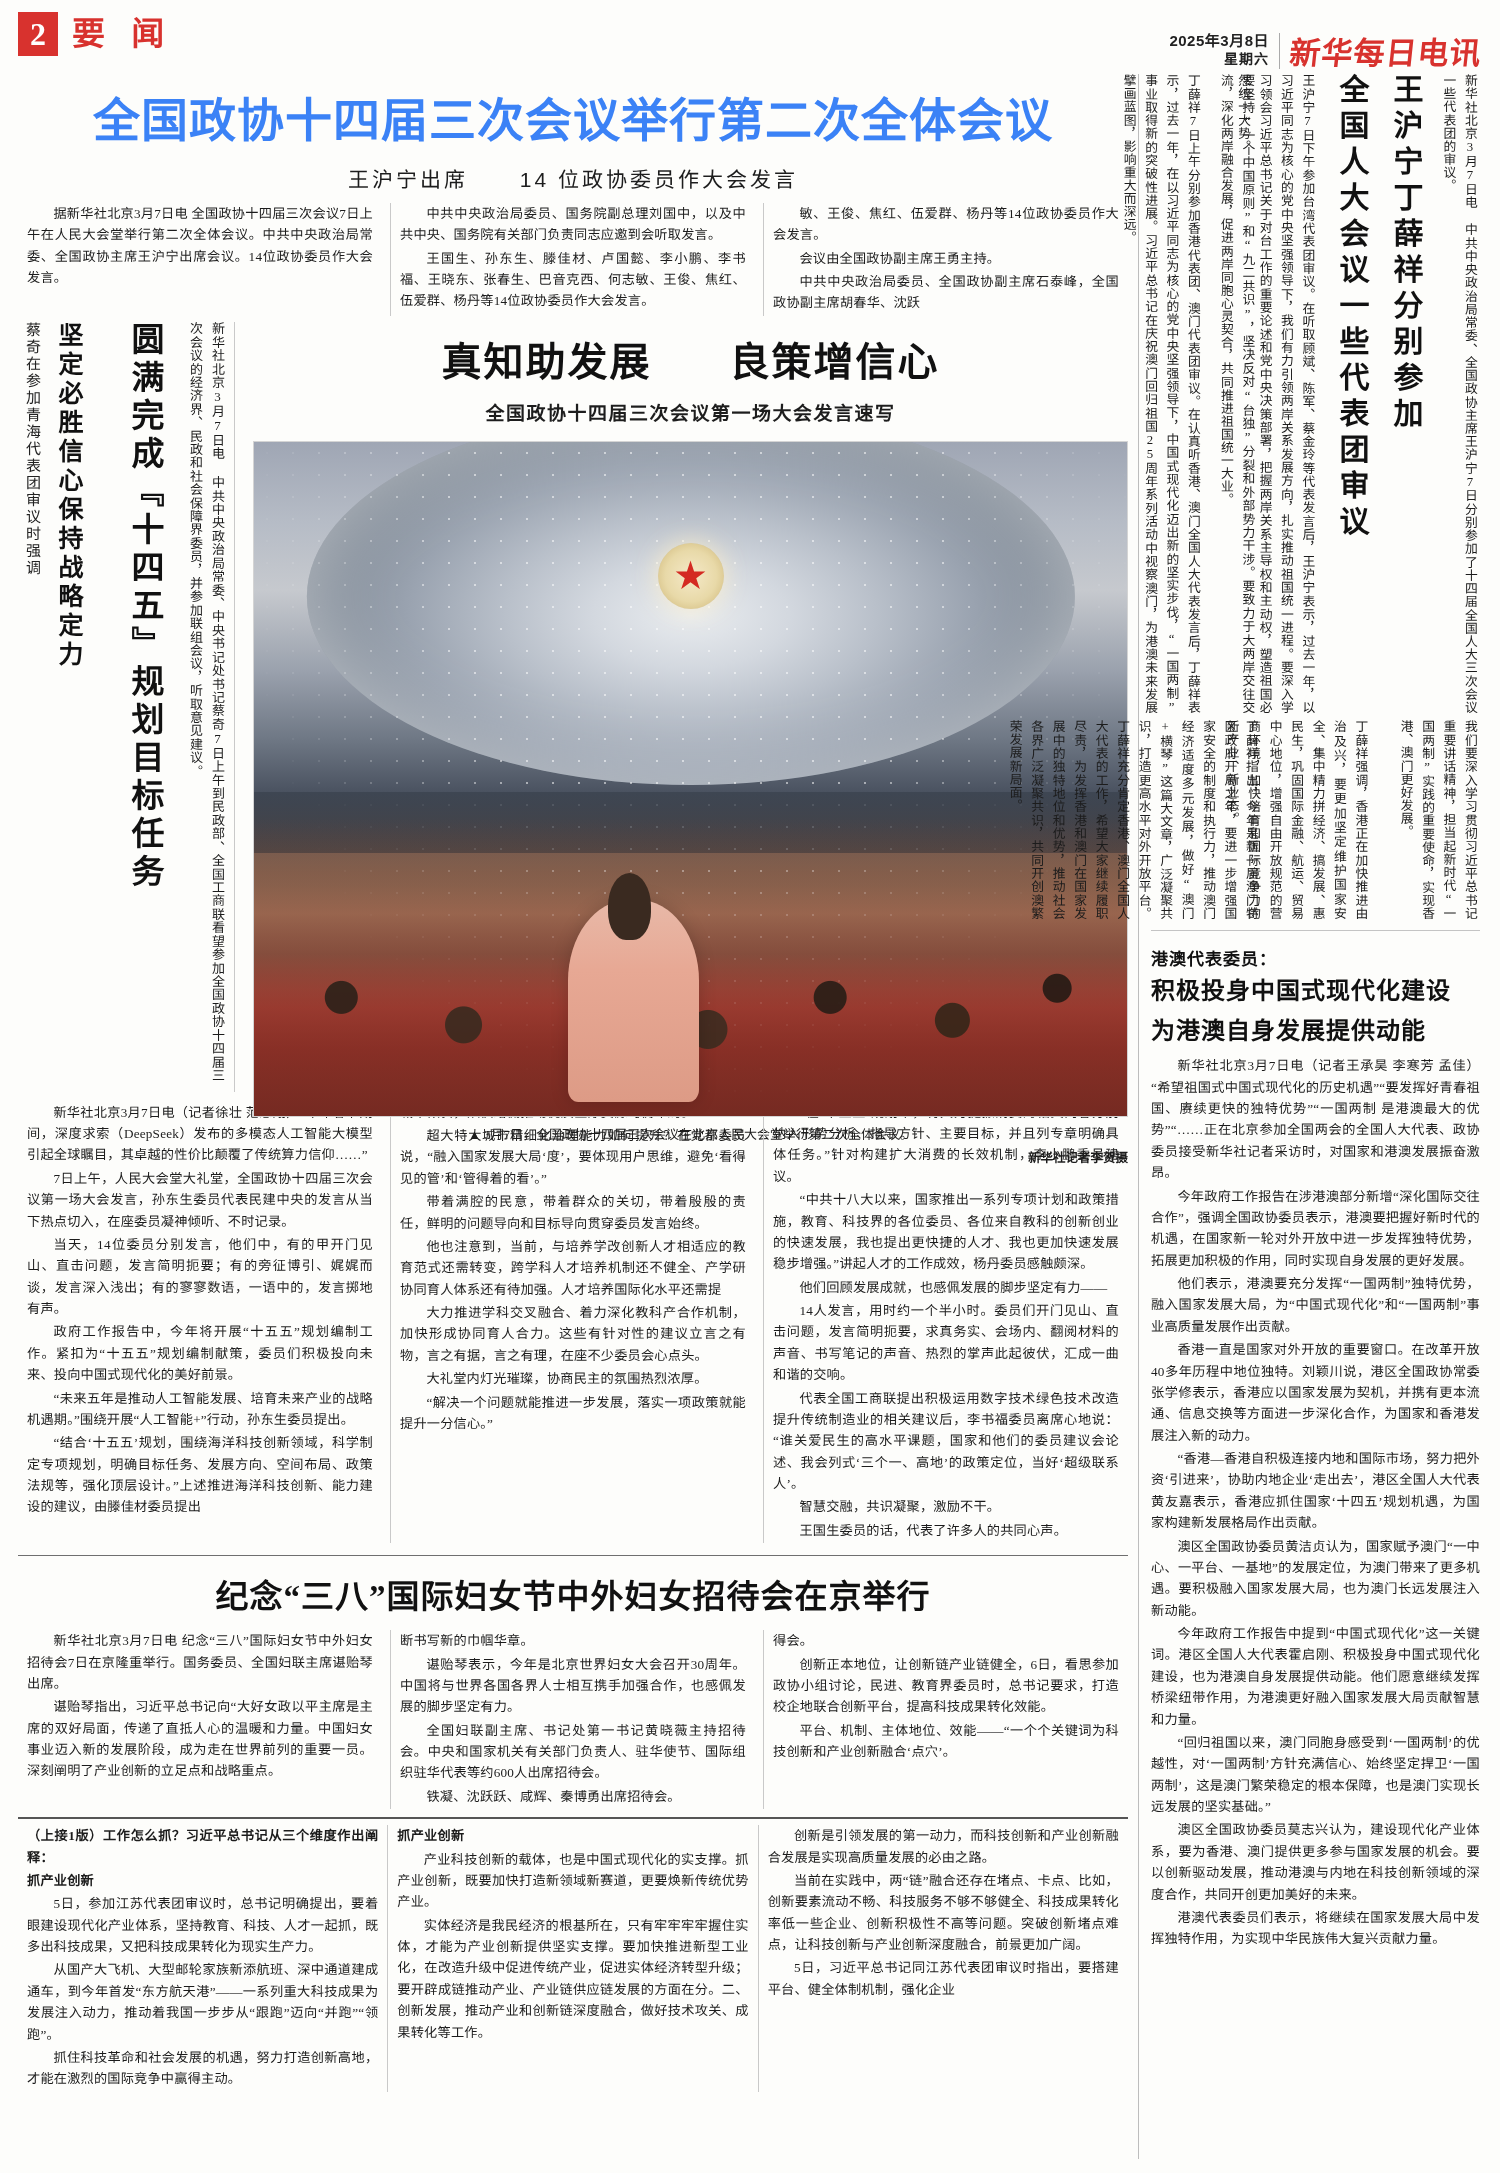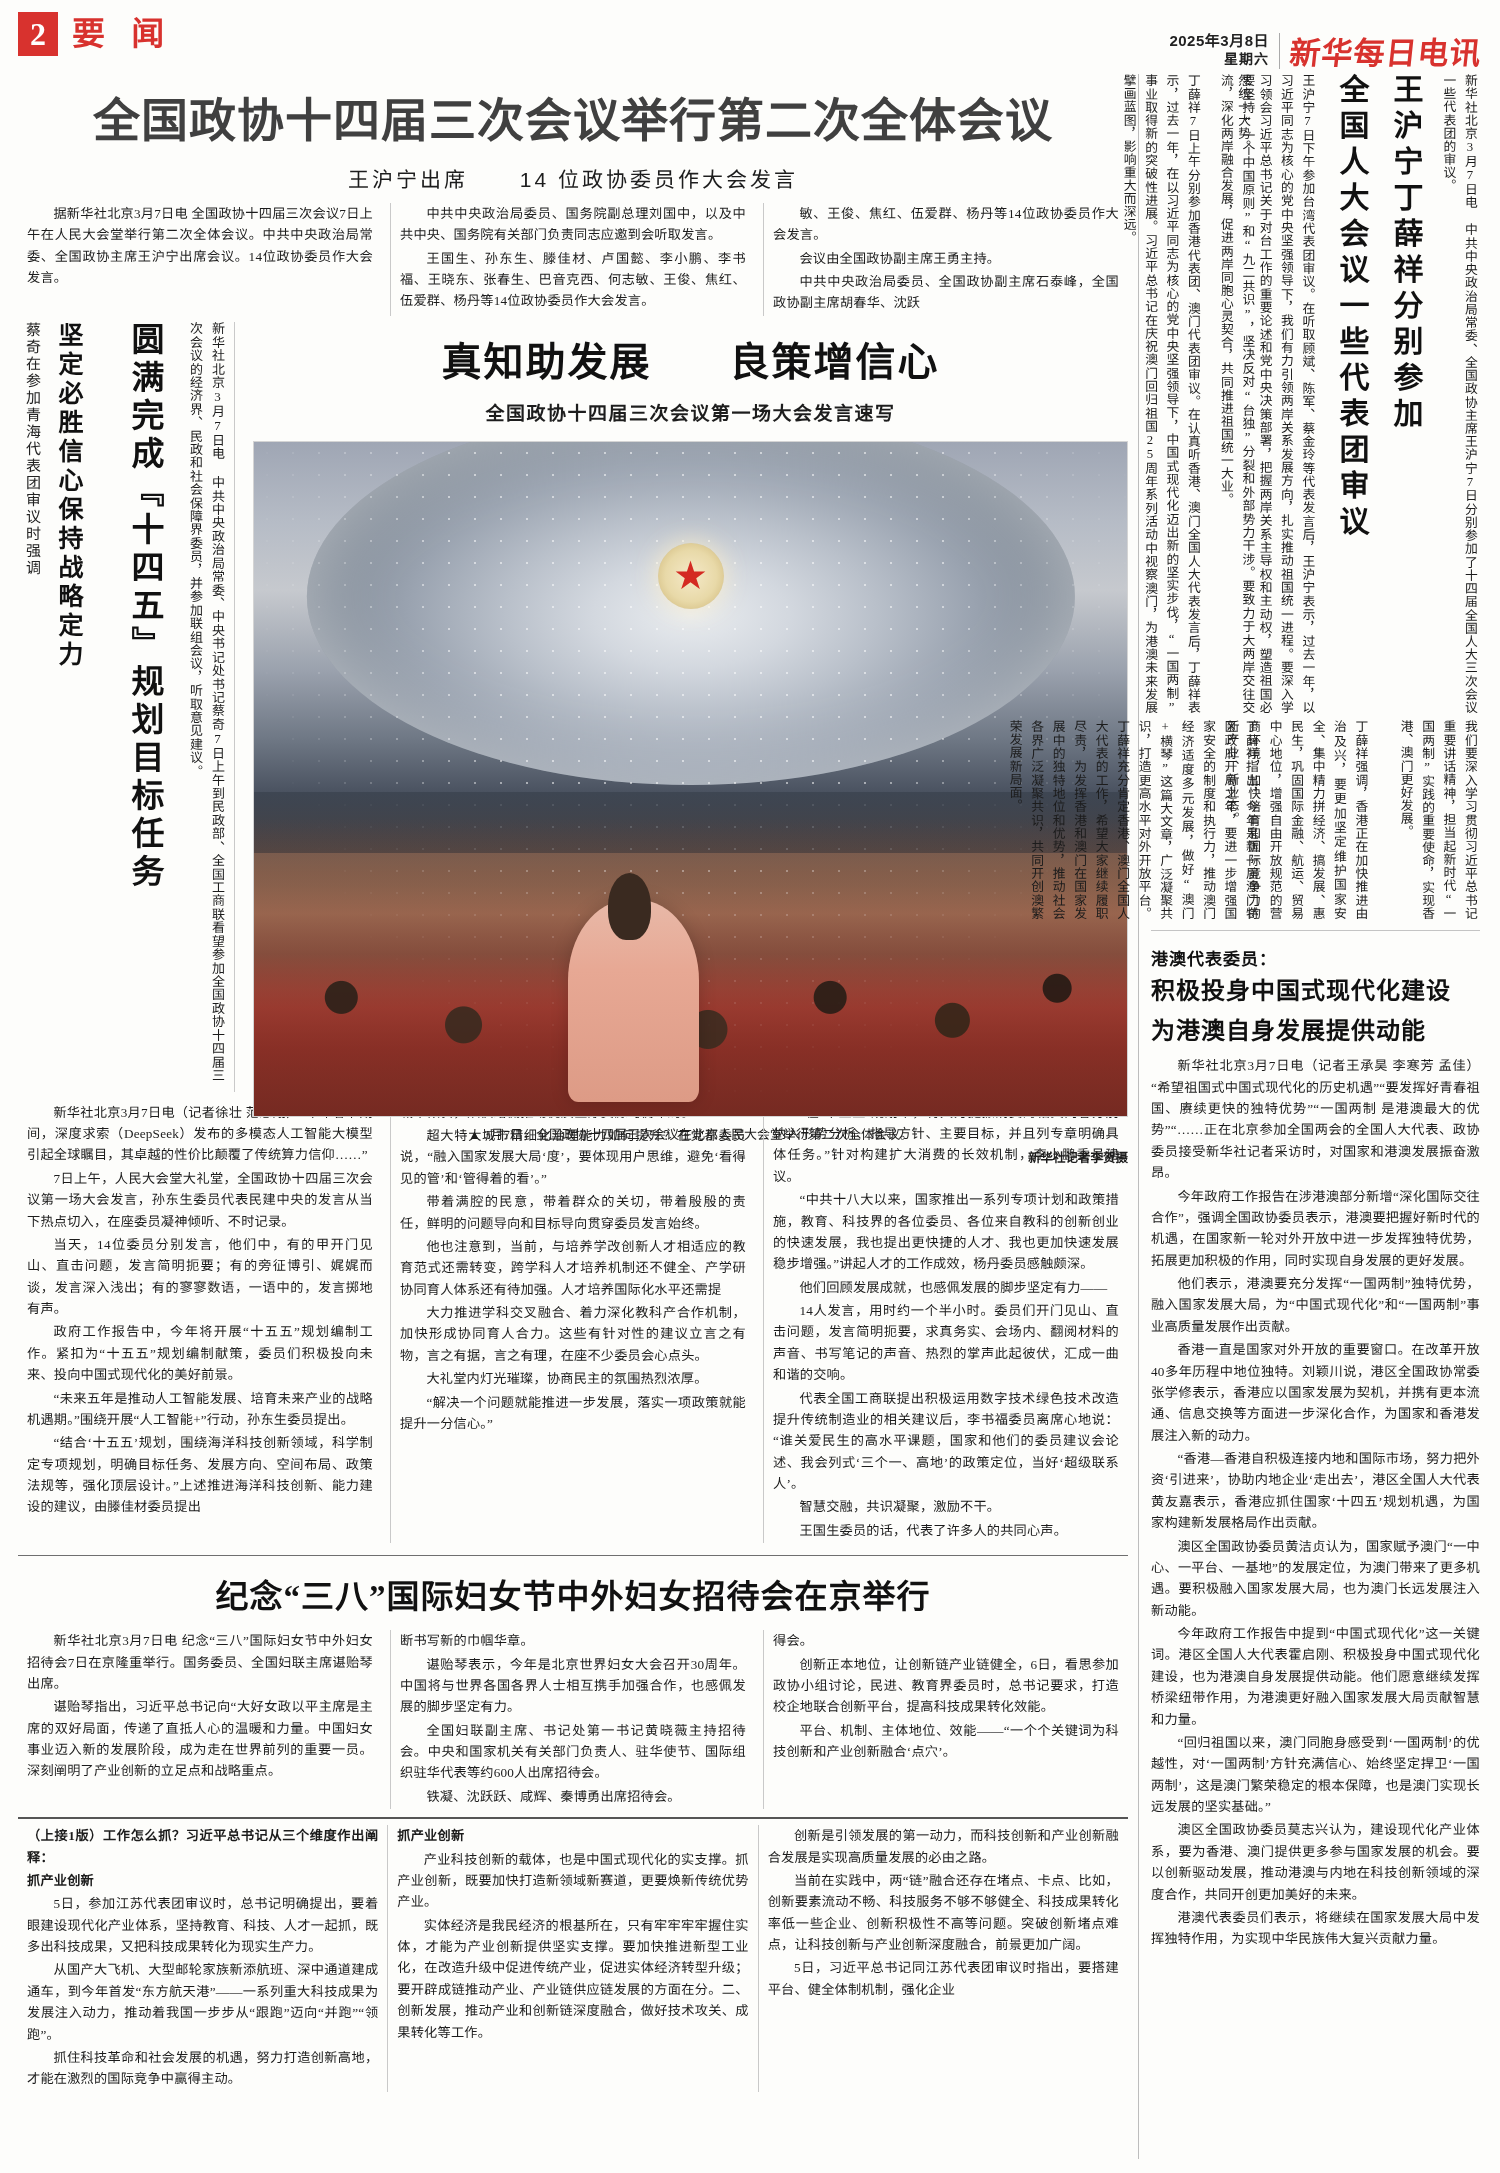--- a/index.html
+++ b/index.html
@@ -42,21 +42,21 @@
 
   
   .body-grid { display:flex; gap:0; margin-top:6px; height:2085px; }
   .col-main { width:1120px; padding-right:10px; position:relative; }
   .col-right { width:342px; border-left:1px solid #bdbdbd; padding-left:12px; position:relative; }
 
   
   .lead-hl {
     font-family:"Liberation Serif","DejaVu Serif",serif;
     font-weight:bold; font-size:47px; line-height:1.08; letter-spacing:1px;
-    text-align:center; color:#404040; margin:22px 0 0 0; white-space:nowrap;
+    text-align:center; color:#3b82f6; margin:22px 0 0 0; white-space:nowrap;
   }
   .lead-sub {
     font-family:"Liberation Sans","DejaVu Sans",sans-serif;
     font-size:21px; letter-spacing:3px; text-align:center;
     margin:16px 0 4px 0; color:#1d1d1d;
   }
   .lead-sub .gap { display:inline-block; width:34px; }
 
   
   .cols3 { display:flex; gap:8px; margin-top:10px; }

